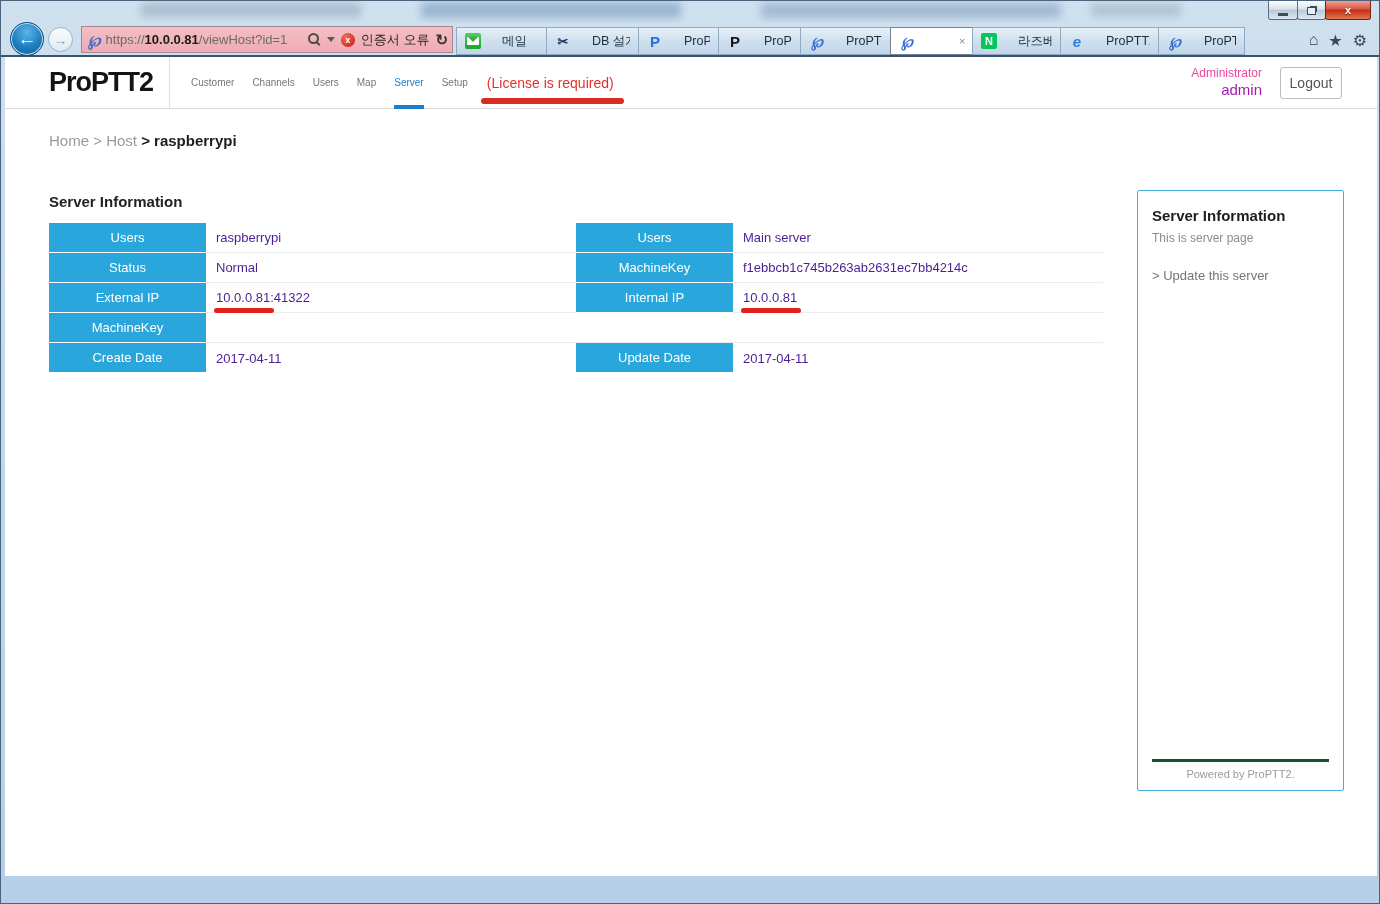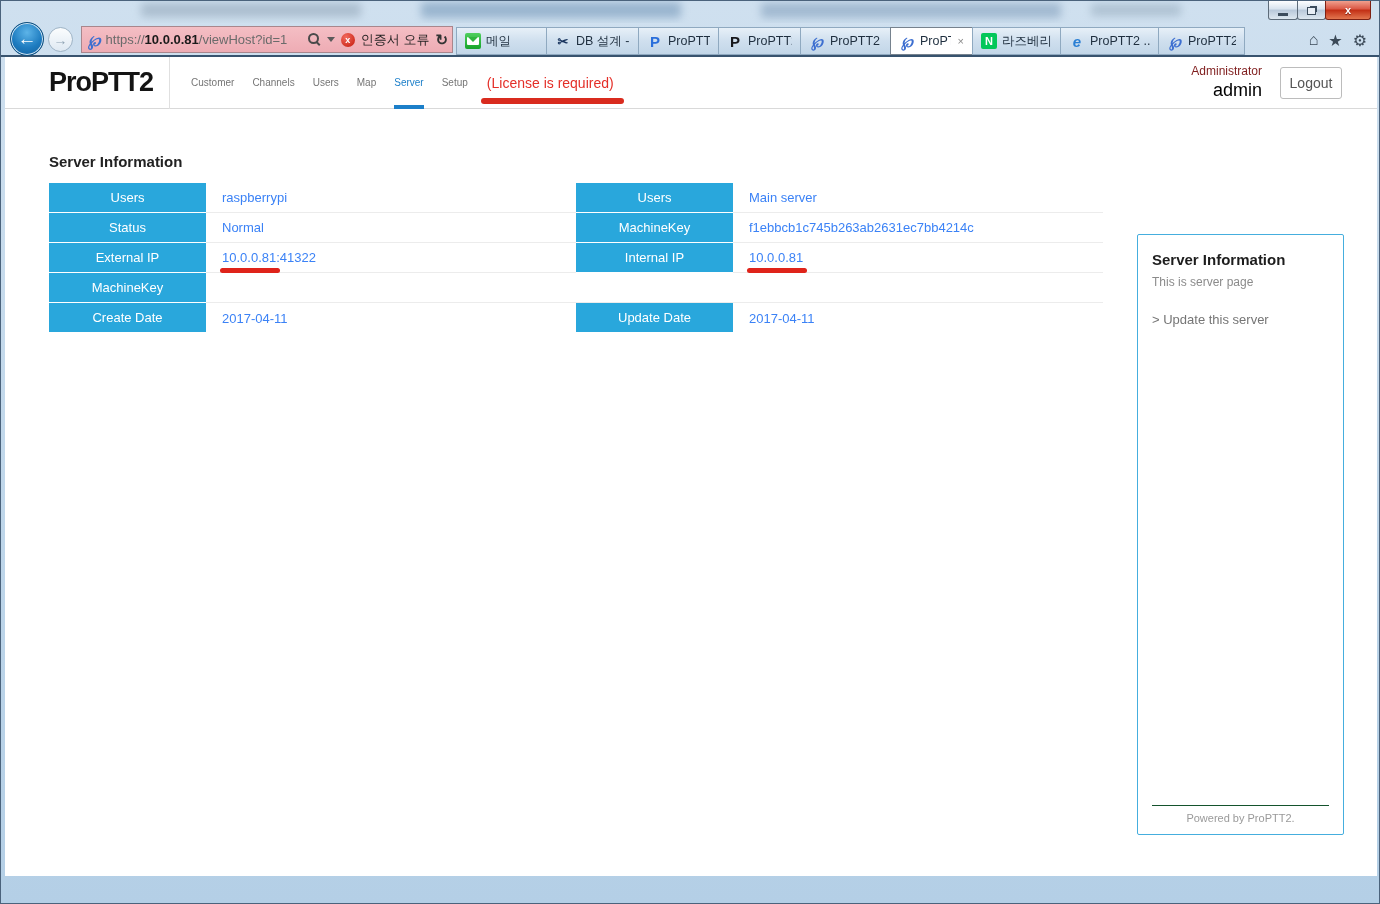--- a/index.html
+++ b/index.html
@@ -53,21 +53,21 @@
   .mag { position:relative; display:inline-block; width:13px; height:13px; }
   .mag::before { content:''; position:absolute; left:0; top:0; width:7px; height:7px; border:2px solid #4a4a4a; border-radius:50%; }
   .mag::after { content:''; position:absolute; left:9px; top:8px; width:2px; height:5px; background:#4a4a4a; transform:rotate(-45deg); }
   .caret-down { width:0; height:0; border-left:4px solid transparent; border-right:4px solid transparent; border-top:5px solid #5a5a5a; }
   .cert-badge { width:14px; height:14px; border-radius:50%; background:radial-gradient(circle at 35% 30%,#f26a5e,#c41809); color:#fff; font-size:9px; font-weight:bold; display:flex; align-items:center; justify-content:center; }
   .cert-text { font-size:13px; color:#1f1f1f; }
   .refresh-ic { font-size:15px; color:#333; font-weight:bold; }
 
   
   .tabstrip { position:absolute; left:455px; top:26px; height:28px; display:flex; }
-  .tab { height:28px; display:flex; align-items:center; gap:5px; padding:0 8px;
+  .tab { height:28px; display:flex; align-items:center; gap:21px; padding:0 8px;
     border:1px solid #8fa9c0; border-right:none; font-size:12.5px; color:#1f2f3f;
     background:linear-gradient(180deg,#e7f0f8 0%,#cfdfee 50%,#c2d6e8 100%); white-space:nowrap; overflow:hidden; }
   .tab:last-of-type { border-right:1px solid #8fa9c0; }
   .tab.active { background:#fff; border-color:#76828e; box-shadow:0 -1px 0 #fff inset; position:relative; z-index:2; }
   .tab .close-x { color:#8a8a8a; font-size:11px; margin-left:2px; }
   .tab-label { overflow:hidden; text-overflow:clip; }
   .tico { flex:0 0 auto; display:inline-flex; align-items:center; justify-content:center; width:16px; height:16px; font-size:13px; }
   .ico-mail { background:linear-gradient(180deg,#4fcf5e,#17a42a); border-radius:2px; position:relative; }
   .ico-mail::before { content:''; position:absolute; left:2px; top:4px; width:12px; height:8px; background:#fff; border-radius:1px; }
   .ico-mail::after { content:''; position:absolute; left:3px; top:4px; width:0; height:0;
@@ -88,48 +88,48 @@
   .logo { font-size:27px; font-weight:bold; letter-spacing:-1px; color:#141414; padding-left:44px; }
   .logo-divider { width:1px; height:52px; background:#e0e0e0; margin-left:16px; }
   .main-nav { display:flex; align-items:center; height:52px; margin-left:12px; }
   .nav-item { position:relative; height:52px; display:flex; align-items:center; padding:16px 9px; font-size:10px; color:#757575; cursor:pointer; }
   .nav-item.active { color:#1c7fc9; }
   .nav-item.active::after { content:''; position:absolute; left:9px; right:9px; bottom:0; height:4px; background:#1c7fc9; }
   .license-warn { position:relative; font-size:14px; color:#e42f28; padding:0 4px; margin-left:6px; }
   .license-underline { position:absolute; left:-2px; right:-6px; bottom:-13px; height:6px; border-radius:3px; background:#d92b1e; }
 
   .user-block { margin-left:auto; text-align:right; line-height:1.25; }
-  .user-role { font-size:12px; color:#7f1d1d; }
-  .user-name { font-size:18px; color:#000000; }
+  .user-role { font-size:12px; color:#ec4899; }
+  .user-name { font-size:15px; color:#a21caf; }
   .logout-btn { margin:0 35px 0 18px; width:62px; height:32px; background:#fff; border:1px solid #bcbcbc;
     border-radius:3px; font-size:14px; color:#555; font-family:"Liberation Sans",sans-serif; }
 
   .page-body { position:relative; height:766px; }
   .breadcrumb { padding:23px 0 0 44px; font-size:15px; color:#9a9a9a; }
   .breadcrumb .current { color:#1d1d1d; font-weight:bold; }
 
   .section-title { margin:44px 0 0 44px; font-size:15px; font-weight:bold; color:#222; }
 
   table.info { margin:13px 0 0 44px; border-collapse:separate; border-spacing:0; width:1054px; font-size:13px; }
   table.info td { height:30px; border-bottom:1px solid #ececec; }
   td.lbl { width:157px; background:#29a7dc; color:#fff; text-align:center; border-bottom:1px solid #fff !important; }
-  td.val { padding-left:16px; color:#3b82f6;margin-left:37px; }
+  td.val { padding-left:10px; color:#4c1d95;margin-left:37px; }
   td.val-l { width:370px; }
   tr:last-child td { border-bottom:none; }
   .mark { position:relative; display:inline-block; }
   .mark::after { content:''; position:absolute; left:-2px; right:-4px; bottom:-8px; height:5px; border-radius:2.5px; background:#df231a; }
 
   
   .side-panel { position:absolute; top:81px; right:33px; width:207px; height:601px;
     background:#fff; border:1px solid #45aede; border-radius:2px; padding:16px 14px; }
   .sp-title { font-size:15px; font-weight:bold; color:#1d1d1d; }
   .sp-sub { font-size:12px; color:#8b8b8b; margin-top:7px; }
   .sp-link { font-size:13px; color:#757575; margin-top:23px; cursor:pointer; }
   .sp-footer { position:absolute; left:14px; right:14px; bottom:10px; text-align:center;
-    border-top:1px solid #14532d; padding-top:6px; font-size:11px; color:#9a9a9a; }
+    border-top:3px solid #14532d; padding-top:6px; font-size:11px; color:#9a9a9a; }
 
   
   .statusbar { position:absolute; left:4px; bottom:7px; width:1372px; height:22px;
     background:#f0eeec; border-top:1px solid #c8c5c0; display:flex; align-items:center; justify-content:flex-end; }
   .zoom-ctl { display:flex; align-items:center; gap:6px; padding-right:8px; border-left:1px solid #d5d2cc; height:100%; padding-left:10px; }
   .mag-blue::before { border-color:#2f6fc2; }
   .mag-blue::after { background:#8a6a3a; }
   .zoom-level { font-size:13px; color:#333; }
   .zoom-caret { width:0; height:0; border-left:4px solid transparent; border-right:4px solid transparent; border-top:5px solid #444; margin-left:8px; }
   .grip { width:14px; height:14px; margin:6px 2px 0 10px; position:relative; }
@@ -244,20 +244,26 @@
         </span>
       </nav>
       <div class="user-block">
         <div class="user-role">Administrator</div>
         <div class="user-name">admin</div>
       </div>
       <button class="logout-btn">Logout</button>
     </div>
 
     <div class="page-body">
+      <div class="breadcrumb">
+        <span>Home</span>
+        <span>&gt;</span>
+        <span>Host</span>
+        <span class="current">&gt; raspberrypi</span>
+      </div>
 
       <div class="section-title">Server Information</div>
 
       <table class="info">
         <tbody>
             <tr>
           <td class="lbl">Users</td>
           <td class="val val-l">raspberrypi</td>
           <td class="lbl">Users</td>
           <td class="val">Main server</td>

